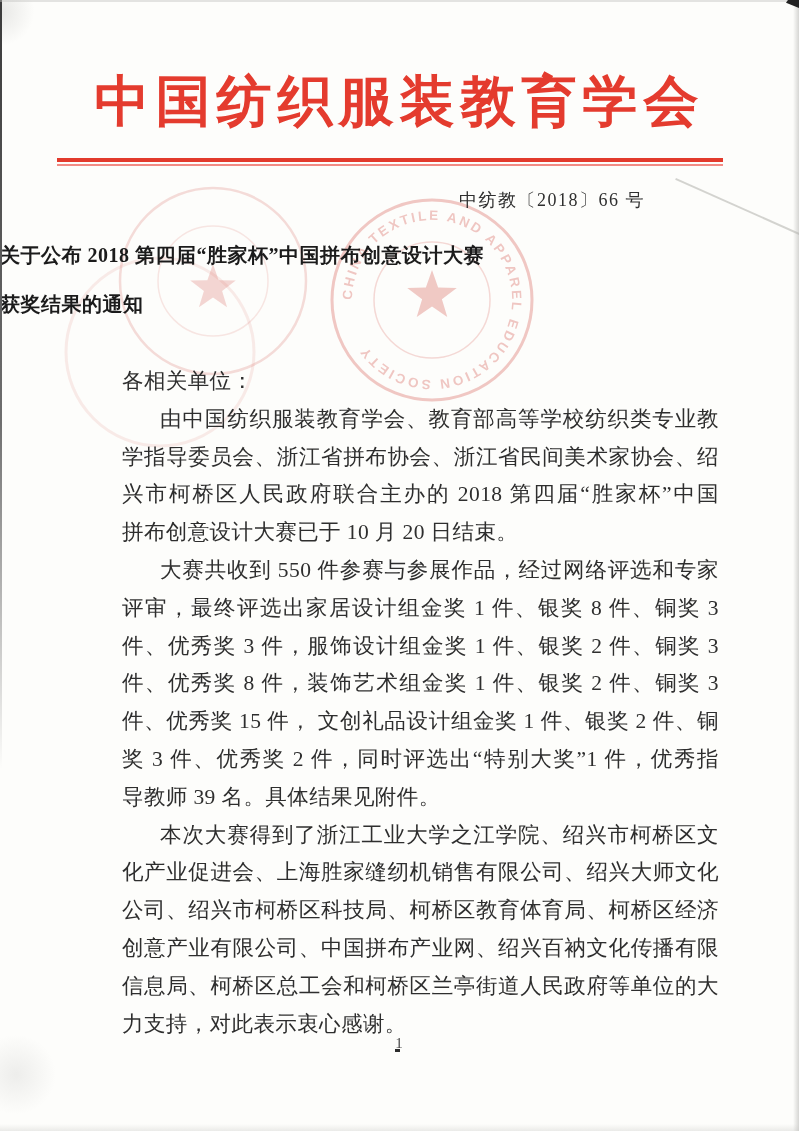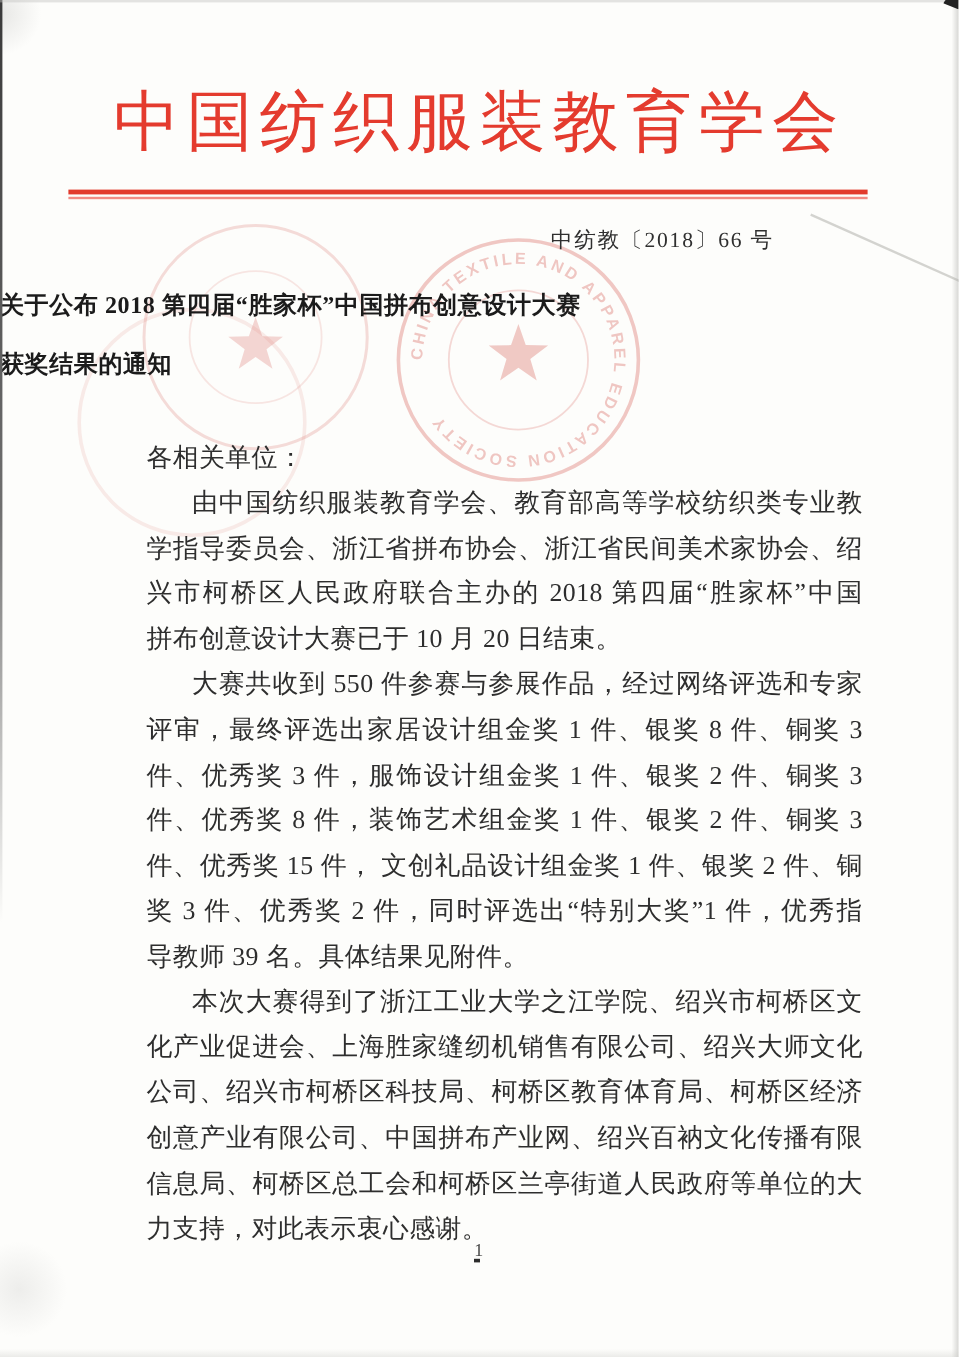--- a/index.html
+++ b/index.html
@@ -25,21 +25,21 @@
     background: linear-gradient(to top, rgba(200,200,197,0.35), rgba(200,200,197,0)); }
   .corner-tr { position:absolute; right:0; top:0; width:13px; height:8px; background:#222; z-index:6;
     clip-path: polygon(15% 0, 100% 0, 100% 100%, 0 35%); }
   .crease { position:absolute; left:676px; top:178px; width:150px; height:1.5px;
     background: rgba(200,200,196,0.8); transform: rotate(24deg); transform-origin: left top; z-index:4; }
   .speck { position:absolute; left:395px; top:1049px; width:5px; height:3px; background:#2c2c2c; z-index:4; }
 
   
   .org-name {
     position:absolute; top:74px; left:0; width:100%;
-    text-align:center; color:#e43b2e; font-size:55px; font-weight:400;
+    text-align:center; color:#e43b2e; font-size:55px; font-weight:700;
     letter-spacing:6px; line-height:1; white-space:nowrap; z-index:3;
   }
   .rule { position:absolute; left:57px; top:158px; width:666px; z-index:3; }
   .rule .r1 { height:4px; background:#e23a2c; }
   .rule .r2 { height:2px; background:transparent; }
   .rule .r3 { height:2px; background:#f28b84; }
 
   .doc-number {
     position:absolute; left:459px; top:188px; font-size:18px; color:#2f2f2f;
     letter-spacing:1.5px; white-space:nowrap; z-index:3;

